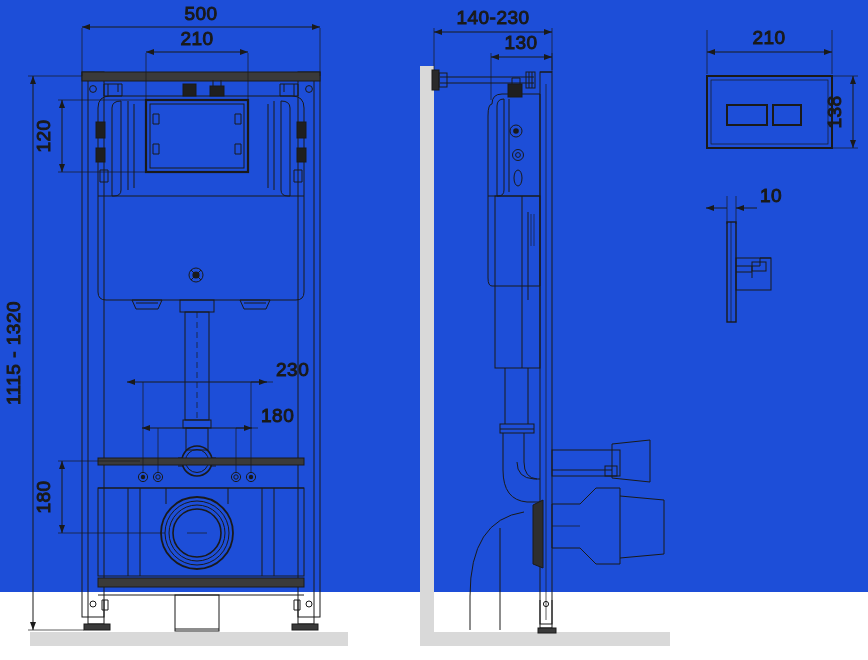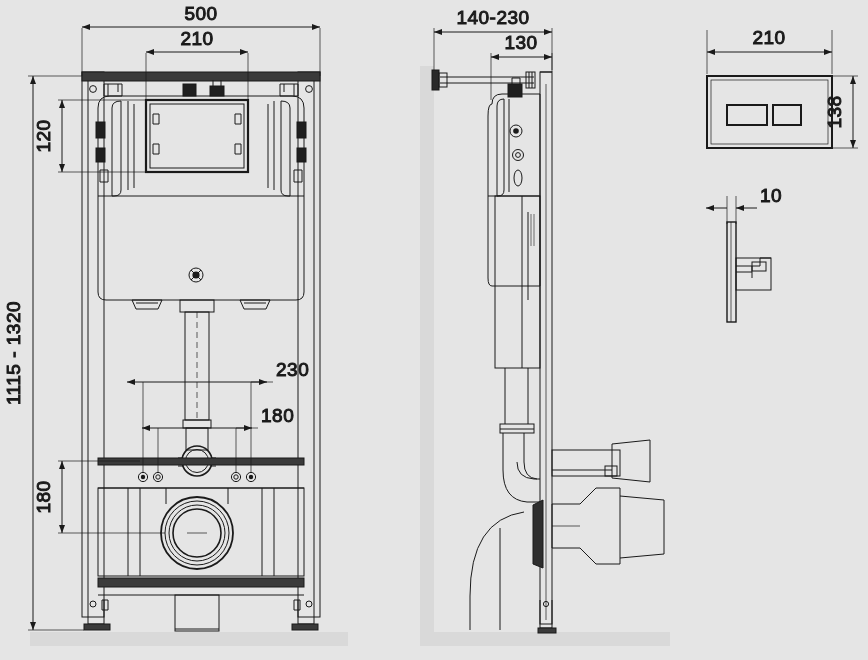--- a/index.html
+++ b/index.html
@@ -1,18 +1,18 @@
 <!DOCTYPE html>
 <html><head>
 <meta charset="utf-8">
 <style>
   html,body{margin:0;padding:0;background:#ffffff;}
   body{width:868px;height:660px;overflow:hidden;
        font-family:"Liberation Sans","DejaVu Sans",sans-serif;}
-  #sheet{position:relative;width:868px;height:660px;background:#e5e5e5;}
+  #sheet{position:relative;width:868px;height:592px;background:#1d4ed8;}
   svg{display:block;}
   .dimtext{font-family:"Liberation Sans","DejaVu Sans",sans-serif;
            font-size:19px;fill:#1a1a1a;letter-spacing:0.5px;}
 </style>
 </head>
 <body>
 
 <div id="sheet">
 <svg width="868" height="660" viewBox="0 0 868 660">
 

